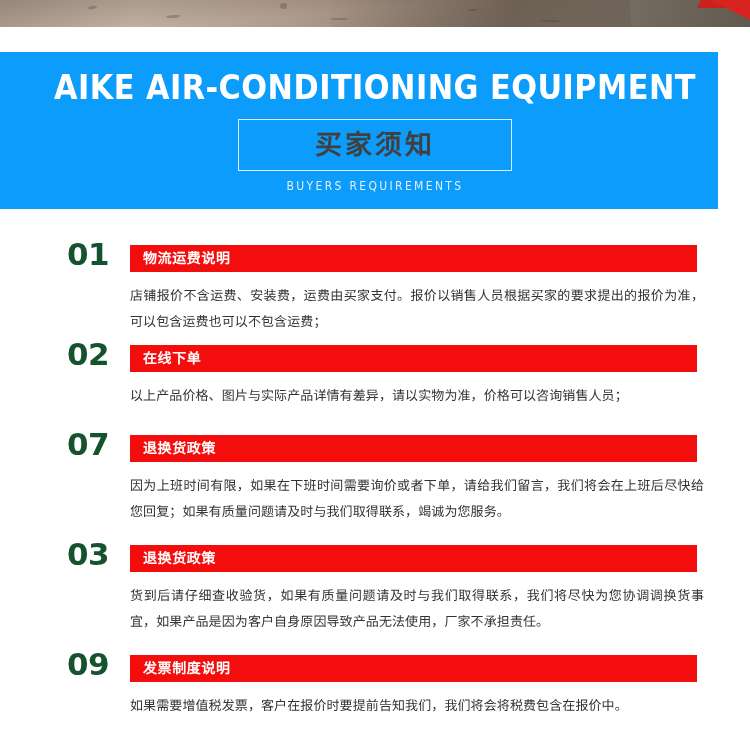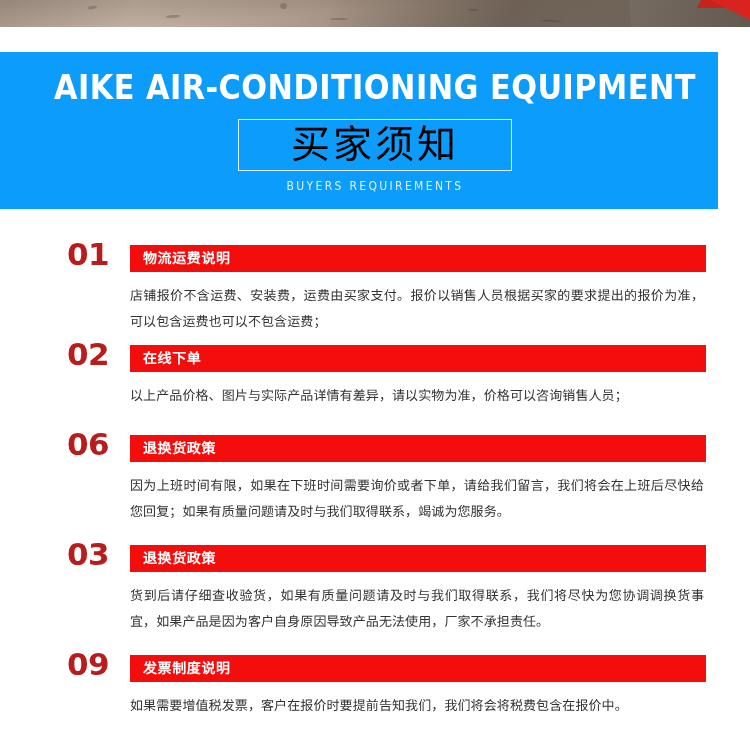--- a/index.html
+++ b/index.html
@@ -115,24 +115,24 @@
     box-sizing: border-box;
     border: 1px solid rgba(255,255,255,0.85);
   }
   .hero-box-label {
     position: absolute;
     left: 0; top: 0;
     width: 100%;
     height: 52px;
     line-height: 50px;
     text-align: center;
-    color: #000000;
-    font-family: "DejaVu Sans", "Liberation Sans", sans-serif;
-    font-weight: 400;
-    font-size: 39px;
+    color: #404040;
+    font-family: "DejaVu Sans", "Liberation Sans", sans-serif;
+    font-weight: 700;
+    font-size: 27px;
     letter-spacing: 3px;
     white-space: nowrap;
   }
   .hero-sub {
     position: absolute;
     left: 0;
     top: 127px;
     width: 750px;
     text-align: center;
     color: #e3eef6;
@@ -158,35 +158,34 @@
   .item {
     position: absolute;
     left: 0;
     width: 750px;
   }
   .item-num {
     position: absolute;
     left: 67px;
     top: 30px;
     width: 58px;
-    color: #b91c1c;
+    color: #14532d;
     font-family: "DejaVu Sans", "Liberation Sans", sans-serif;
     font-weight: 700;
     font-size: 31px;
     line-height: 31px;
     letter-spacing: -0.5px;
   }
   .item-bar {
     position: absolute;
     left: 130px;
     top: 36px;
     width: 567px;
     height: 27px;
     background: #f40d0d;
-    padding-left: 9px;
   }
   .item-bar-label {
     position: absolute;
     left: 13px;
     top: 0;
     height: 27px;
     line-height: 26px;
     color: #ffffff;
     font-family: "DejaVu Sans", "Liberation Sans", sans-serif;
     font-weight: 700;
@@ -255,21 +254,21 @@
 
     <div class="item" id="item-1">
       <div class="item-num">02</div>
       <div class="item-bar">
         <div class="item-bar-label">在线下单</div>
       </div>
       <div class="item-body">以上产品价格、图片与实际产品详情有差异，请以实物为准，价格可以咨询销售人员；</div>
     </div>
 
     <div class="item" id="item-2">
-      <div class="item-num">06</div>
+      <div class="item-num">07</div>
       <div class="item-bar">
         <div class="item-bar-label">退换货政策</div>
       </div>
       <div class="item-body">因为上班时间有限，如果在下班时间需要询价或者下单，请给我们留言，我们将会在上班后尽快给您回复；如果有质量问题请及时与我们取得联系，竭诚为您服务。</div>
     </div>
 
     <div class="item" id="item-3">
       <div class="item-num">03</div>
       <div class="item-bar">
         <div class="item-bar-label">退换货政策</div>

